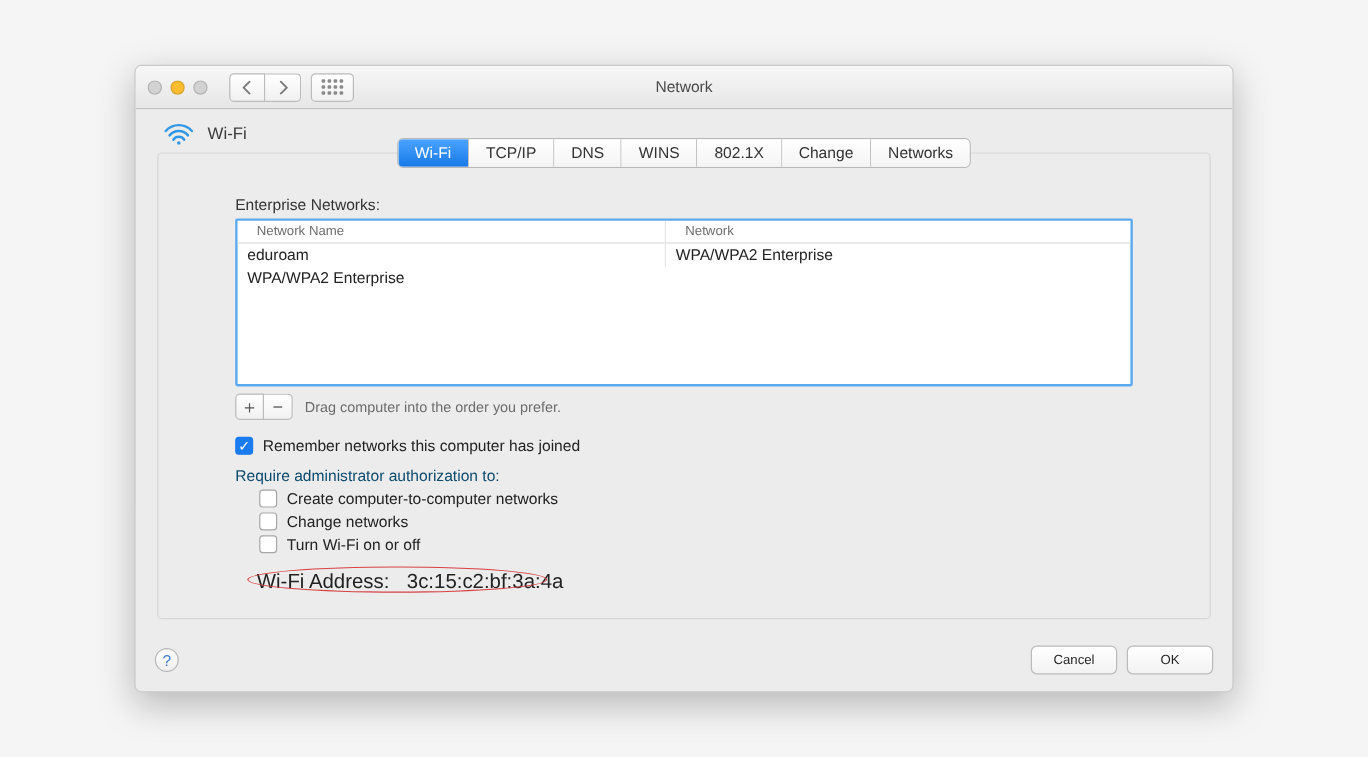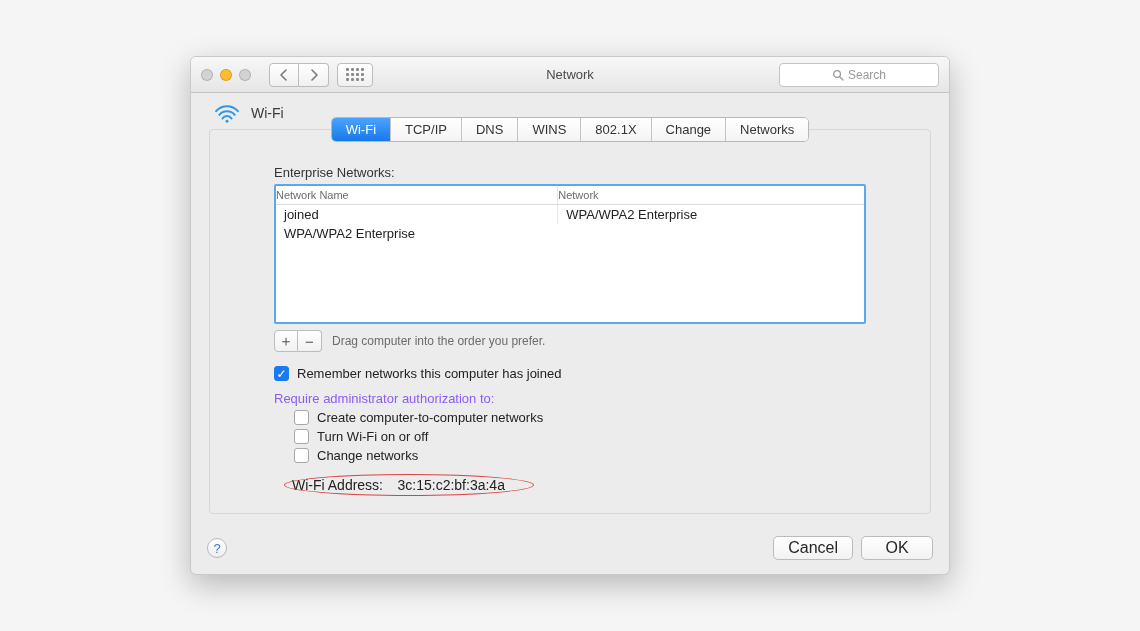--- a/index.html
+++ b/index.html
@@ -1,20 +1,20 @@
 <!DOCTYPE html>
 <html><head>
 <meta charset="utf-8">
 <style>
   * { box-sizing: border-box; margin: 0; padding: 0; }
   html, body { width: 1140px; height: 631px; font-family: -apple-system, "Helvetica Neue", Arial, sans-serif; font-size: 13px; color: #262626; }
   body { background: #f5f5f5; display: flex; align-items: center; justify-content: center; }
 
   .window {
-    width: 760px;
+    width: 916px;
     background: #ececec;
     border: 1px solid #c9c9c9;
     border-radius: 6px;
     box-shadow: 0 10px 30px rgba(0,0,0,0.25);
     overflow: hidden;
     position: relative;
   }
 
   
   .titlebar {
@@ -103,21 +103,21 @@
 
   .label { font-size:13px; color:#333; margin-bottom:4px;}
   .tablebox {
     border: 2px solid #5aa9ee;
     border-radius:2px;
     background:#fff;
     height: 140px;
     overflow:hidden;
   }
   .thead { display:flex; background:#fff; border-bottom:1px solid #dcdcdc; font-size:11px; color:#6d6d6d;}
-  .th { padding:3px 0; }
+  .th { padding:3px 16px; }
   .col1 { flex: 0 0 48%; border-right:1px solid #e5e5e5;}
   .col2 { flex: 1; }
   .trow { display:flex; font-size:13px; color:#222; }
   .td { padding:2px 8px; }
 
   .addremove { display:flex; align-items:center; gap:10px; margin-top:6px;}
   .sqgroup { display:flex; }
   .sqbtn {
     width:24px; height:22px;
     background:linear-gradient(#ffffff,#f1f1f1);
@@ -132,24 +132,24 @@
   .check-row { display:flex; align-items:center; gap:8px; margin-top:14px; }
   .check-row.indent { margin-left:20px; margin-top:4px;align-items:flex-end;}
   .chk {
     width:15px; height:15px; border:1px solid #a7a7a7; border-radius:3px; background:#fff;
     display:flex; align-items:center; justify-content:center; flex-shrink:0;
   }
   .chk.checked { background:#1a7af0; border-color:#1a7af0; }
   .chk.checked::after { content:"✓"; color:#fff; font-size:12px; line-height:1;}
   .chk-label { font-size:13px; color:#222; }
 
-  .section-label { font-size:13px; color:#8b5cf6; margin-top:10px; }
+  .section-label { font-size:13px; color:#0c4a6e; margin-top:10px; }
 
   .addr-row { margin-top:14px; margin-left:18px; position:relative; display:inline-block;}
-  .addr-label { font-size:14px; color:#222;}
+  .addr-label { font-size:17px; color:#222;}
   .circle-annot {
     position:absolute; left:-8px; top:-3px; width:250px; height:22px;
     border:1.2px solid #d74343; border-radius:50%/50%;
     pointer-events:none;
   }
 
   
   .footer {
     display:flex; align-items:center;
     padding: 8px 16px 14px 16px;
@@ -159,21 +159,21 @@
     width:20px; height:20px; border:1px solid #b8b8b8; border-radius:50%;
     background:linear-gradient(#ffffff,#eee);
     display:flex; align-items:center; justify-content:center;
     color:#3a7ccd; font-size:13px;
   }
   .footer .spacer { flex:1; }
   .btn {
     min-width:72px; height:24px; padding:0 14px;
     background:linear-gradient(#ffffff,#f2f2f2);
     border:1px solid #bcbcbc; border-radius:5px;
-    font-size:16px; color:#262626;
+    font-size:11px; color:#262626;
     display:flex; align-items:center; justify-content:center;
   }
 
   svg { display:block; }
   .grid-dots { display:grid; grid-template-columns:repeat(4,3px); grid-auto-rows:3px; gap:2px;}
   .grid-dots span{ width:3px; height:3px; background:#8a8a8a; border-radius:1px;}
 </style>
 </head>
 <body>
 
@@ -207,29 +207,20 @@
           <span></span>
           <span></span>
           <span></span>
         <span></span>
           <span></span>
           <span></span>
           <span></span>
       </div>
     </div>
     <div class="title">Network</div>
-    <div class="searchwrap">
-      <div class="search">
-        <svg width="12" height="12" viewBox="0 0 12 12">
-            <circle cx="5" cy="5" r="3.4" fill="none" stroke="#9a9a9a" stroke-width="1.3"></circle>
-            <line x1="8" y1="8" x2="11" y2="11" stroke="#9a9a9a" stroke-width="1.3" stroke-linecap="round"></line>
-          </svg>
-        <span>Search</span>
-      </div>
-    </div>
   </div>
 
   <div class="header">
     <span>
       <svg class="wifi-icon" viewBox="0 0 30 22">
         <path d="M3 9 A16 16 0 0 1 27 9" fill="none" stroke="#2f97e6" stroke-width="2.2" stroke-linecap="round"></path>
         <path d="M6.5 13 A11 11 0 0 1 23.5 13" fill="none" stroke="#2f97e6" stroke-width="2.2" stroke-linecap="round"></path>
         <path d="M10 17 A6 6 0 0 1 20 17" fill="none" stroke="#2f97e6" stroke-width="2.2" stroke-linecap="round"></path>
         <circle cx="15" cy="20" r="1.6" fill="#2f97e6"></circle>
       </svg>
@@ -253,21 +244,21 @@
 
     <div class="inner">
       <div class="label">Enterprise Networks:</div>
 
       <div class="tablebox">
         <div class="thead">
           <div class="th col1">Network Name</div>
           <div class="th col2">Network</div>
         </div>
         <div class="trow">
-          <div class="td col1">joined</div>
+          <div class="td col1">eduroam</div>
           <div class="td col2">WPA/WPA2 Enterprise</div>
         </div>
         <div class="trow">
           <div class="td col2">WPA/WPA2 Enterprise</div>
         </div>
       </div>
 
       <div class="addremove">
         <div class="sqgroup">
           <div class="sqbtn">
@@ -286,25 +277,25 @@
       </div>
 
       <div class="section-label">Require administrator authorization to:</div>
 
       <div class="check-row indent">
         <div class="chk"></div>
         <div class="chk-label">Create computer-to-computer networks</div>
       </div>
       <div class="check-row indent">
         <div class="chk"></div>
-        <div class="chk-label">Turn Wi-Fi on or off</div>
+        <div class="chk-label">Change networks</div>
       </div>
       <div class="check-row indent">
         <div class="chk"></div>
-        <div class="chk-label">Change networks</div>
+        <div class="chk-label">Turn Wi-Fi on or off</div>
       </div>
 
       <div class="addr-row">
         <span class="addr-label">Wi-Fi Address:</span>
         <span>&nbsp;&nbsp;</span>
         <span class="addr-label">3c:15:c2:bf:3a:4a</span>
         <div class="circle-annot"></div>
       </div>
     </div>
   </div>

